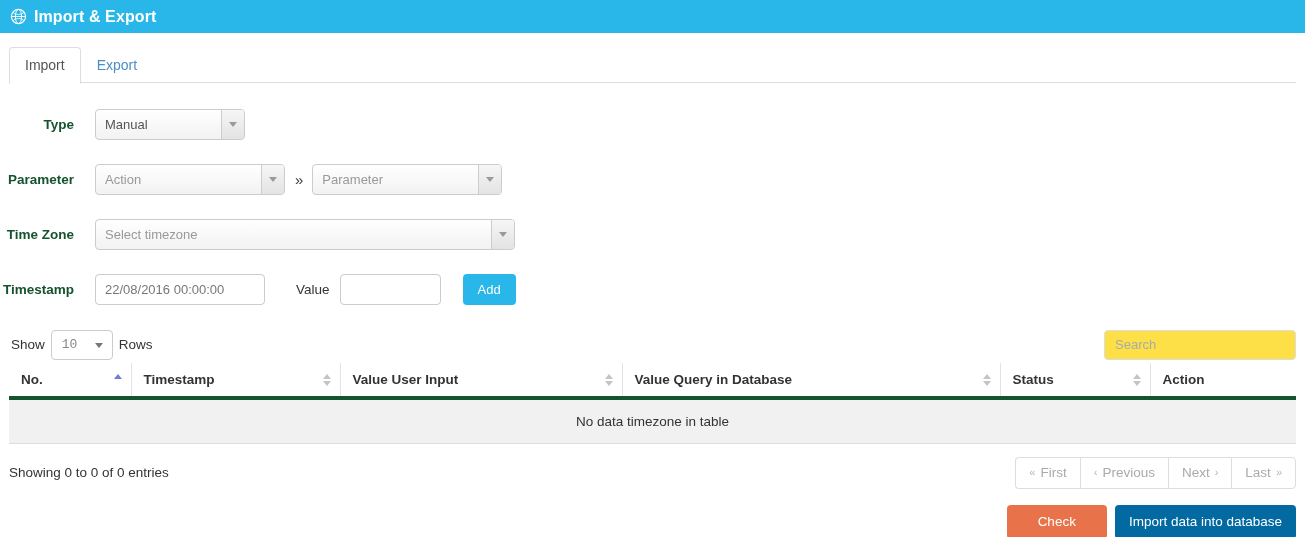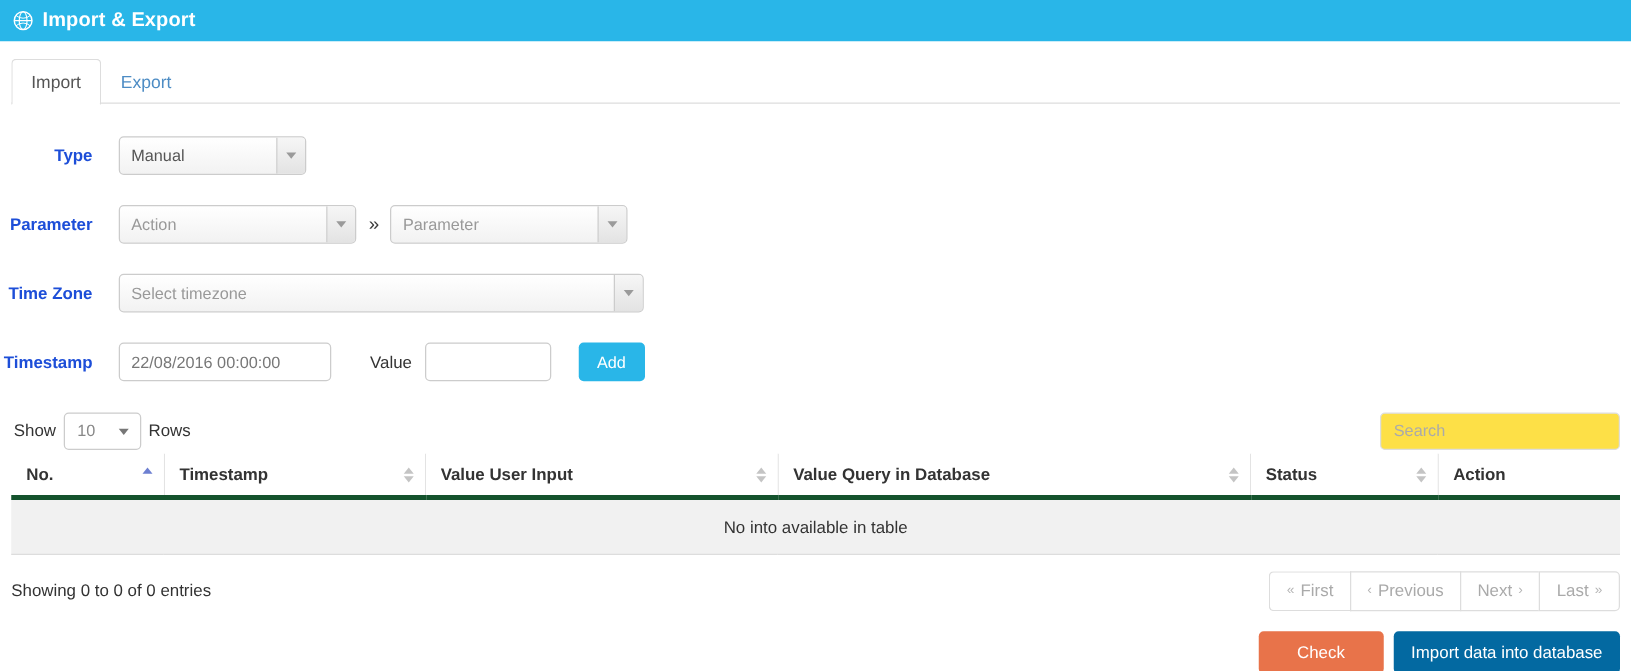--- a/index.html
+++ b/index.html
@@ -76,21 +76,21 @@
     align-items: center;
     height: 55px;
   }
   .form-label {
     width: 95px;
     min-width: 95px;
     text-align: right;
     padding-right: 21px;
     font-size: 13.5px;
     font-weight: bold;
-    color: #1d4ed8;
+    color: #14532d;
     line-height: 1;
   }
 
   
   .sel {
     position: relative;
     height: 31px;
     border: 1px solid #cccccc;
     border-radius: 4px;
     background: linear-gradient(#ffffff, #f2f2f2);
@@ -195,21 +195,21 @@
     line-height: 1;
   }
   .show-rows .lbl { padding: 0 2px; }
   .rows-select {
     height: 30px;
     width: 62px;
     margin: 0 4px;
     border: 1px solid #cccccc;
     border-radius: 4px;
     background: #ffffff;
-    font-family: Liberation Sans, sans-serif;
+    font-family: Liberation Mono, monospace;
     font-size: 13px;
     color: #888888;
     padding-left: 10px;
     -webkit-appearance: none;
     appearance: none;
     cursor: pointer;
     position: relative;
   }
   .rows-select-wrap { position: relative; display: inline-block; }
   .rows-select-wrap .mini-caret {
@@ -462,21 +462,21 @@
               <i class="arr-dn"></i>
           </span>
         </th>
         <th>
           <span>Action</span>
         </th>
       </tr>
     </thead>
     <tbody>
       <tr>
-        <td class="empty" colspan="6">No into available in table</td>
+        <td class="empty" colspan="6">No data timezone in table</td>
       </tr>
     </tbody>
   </table>
 
   <div class="tbl-footer">
     <div class="entries-info">Showing 0 to 0 of 0 entries</div>
     <div class="pager">
       <div class="pg">
         <span class="gly">«</span>
         <span>First</span>

